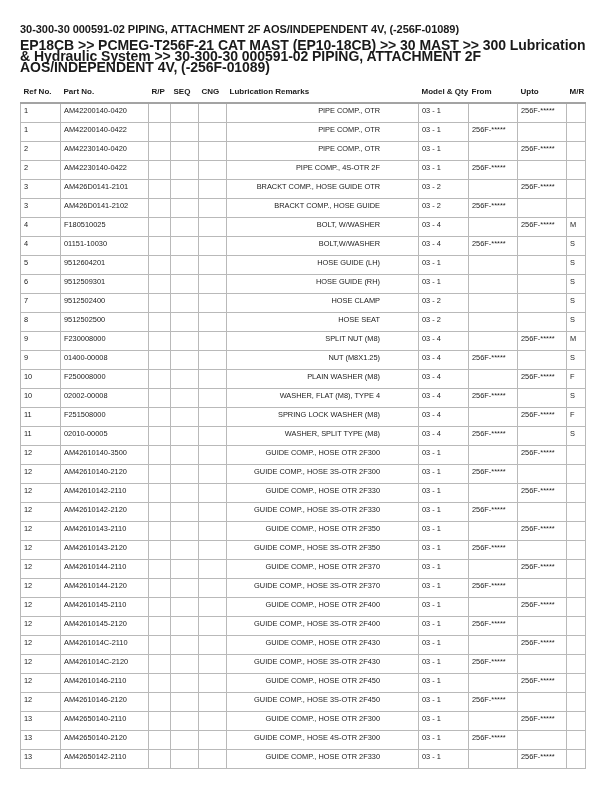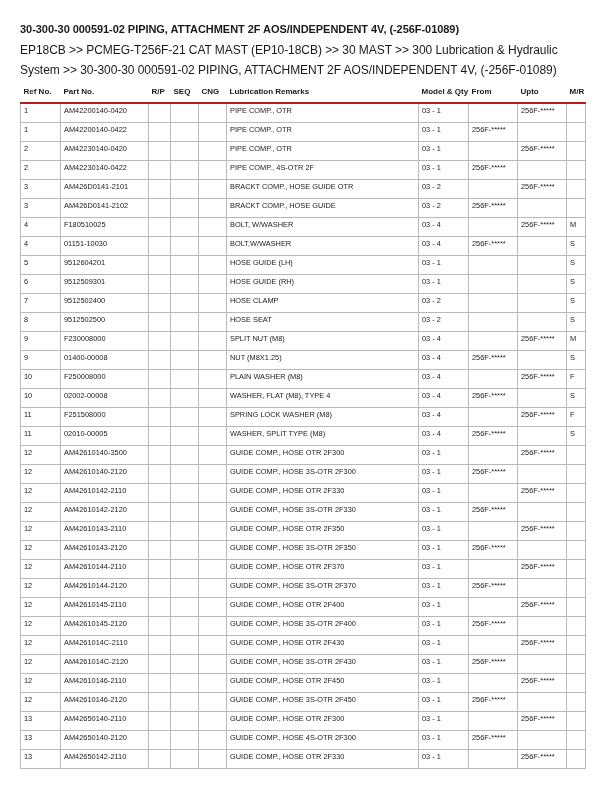--- a/index.html
+++ b/index.html
@@ -1,25 +1,25 @@
 <!DOCTYPE html>
 <html><head>
 <meta charset="utf-8">
 <style>
   html, body { margin: 0; padding: 0; background: #ffffff; }
   body { width: 612px; height: 792px; position: relative; overflow: hidden;
          font-family: "Liberation Sans", sans-serif; color: #1a1a1a; }
   .title { position: absolute; left: 20px; top: 23px; font-size: 11px; font-weight: bold; letter-spacing: -0.05px; }
-  .crumb { position: absolute; left: 20px; top: 40px; width: 570px; font-size: 12px; font-weight: normal; line-height: 20px; letter-spacing: -0.05px; }
+  .crumb { position: absolute; left: 20px; top: 40px; width: 570px; font-size: 14px; font-weight: bold; line-height: 11px; letter-spacing: -0.05px; }
   table { position: absolute; left: 20px; top: 86px; border-collapse: collapse; table-layout: fixed; width: 565px; font-size: 7.4px; }
   thead th { font-weight: bold; text-align: left; font-size: 8px; padding: 0 0 6px 3px; height: 10px; vertical-align: bottom; border: none; white-space: nowrap; }
-  thead tr { border-bottom: 2px solid #b91c1c; }
+  thead tr { border-bottom: 2px solid #a3a3a3; }
   tbody td { border: 1px solid #b9b9b9; padding: 2px 3px 2px 3px; vertical-align: top; line-height: 10.4px; height: 14px; white-space: nowrap; }
   tbody td.desc { white-space: normal; }
-  tbody td.desc span { display: block; width: 150px; }
+  tbody td.desc span { display: block; width: 150px; text-align: right; }
 </style>
 </head>
 <body>
 
 <div class="title">30-300-30 000591-02 PIPING, ATTACHMENT 2F AOS/INDEPENDENT 4V, (-256F-01089)</div>
 <div class="crumb">EP18CB &gt;&gt; PCMEG-T256F-21 CAT MAST (EP10-18CB) &gt;&gt; 30 MAST &gt;&gt; 300 Lubrication &amp; Hydraulic System &gt;&gt; 30-300-30 000591-02 PIPING, ATTACHMENT 2F AOS/INDEPENDENT 4V, (-256F-01089)</div>
 
 <table>
   <colgroup>
     <col style="width:40px">

